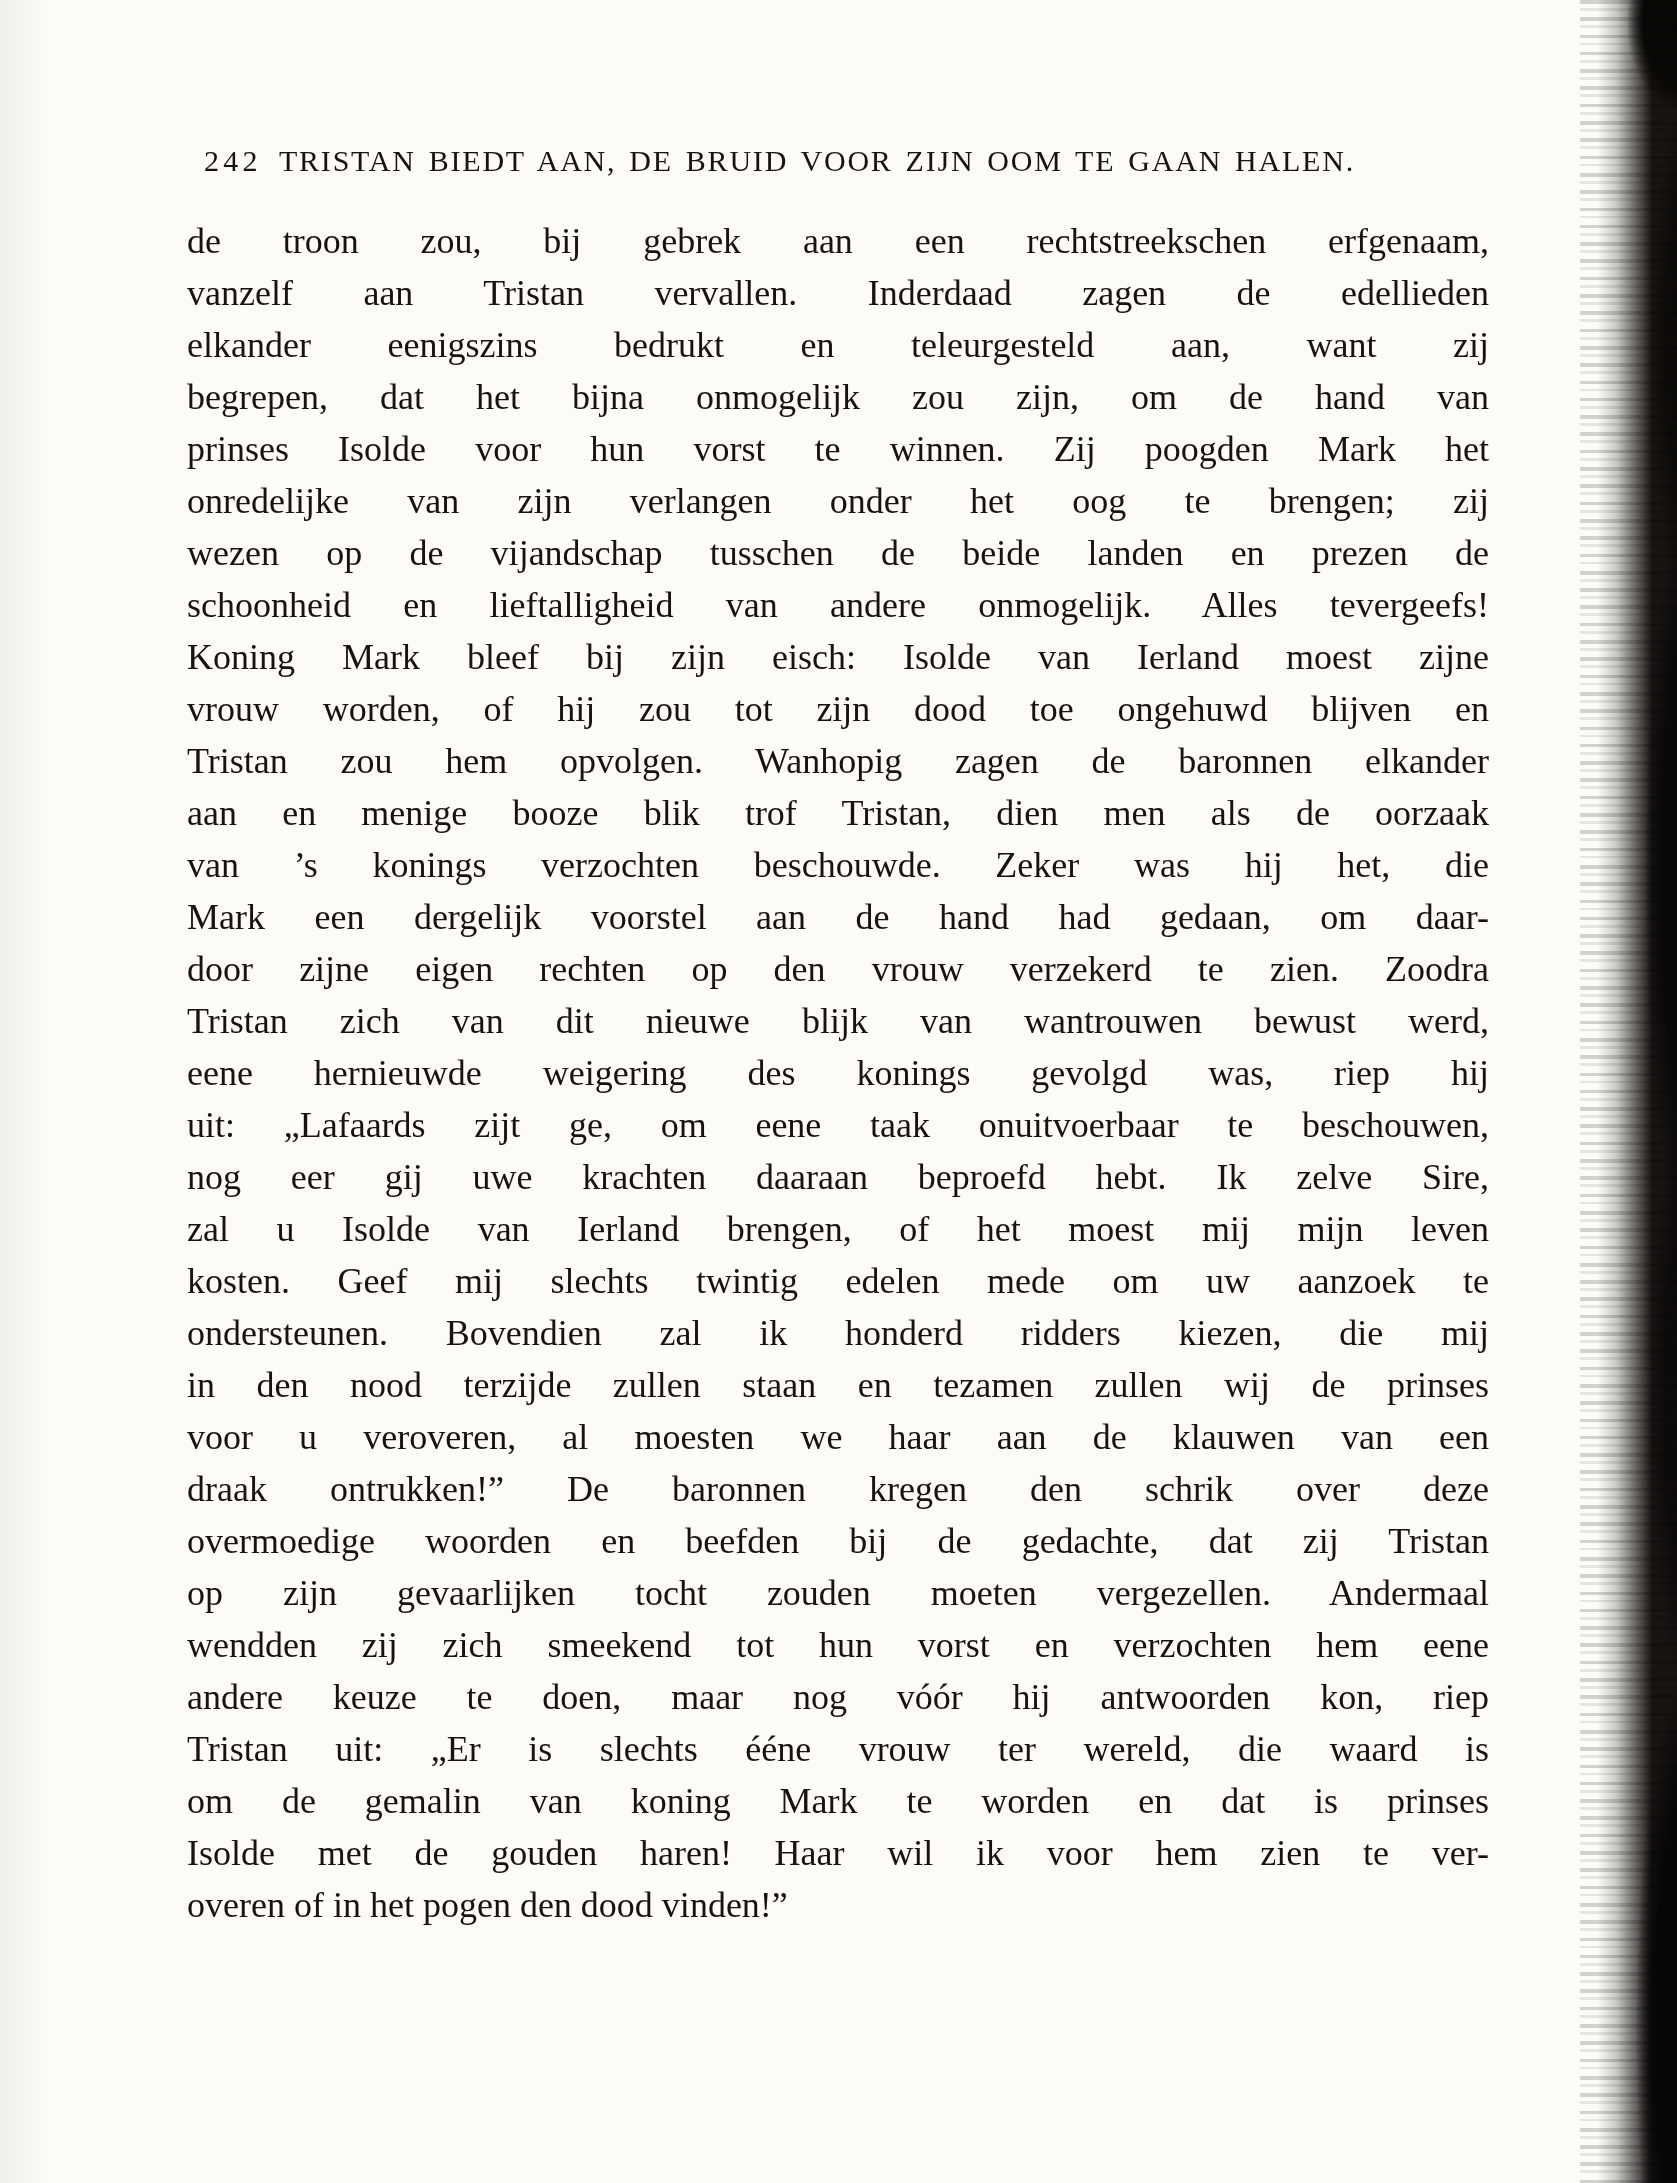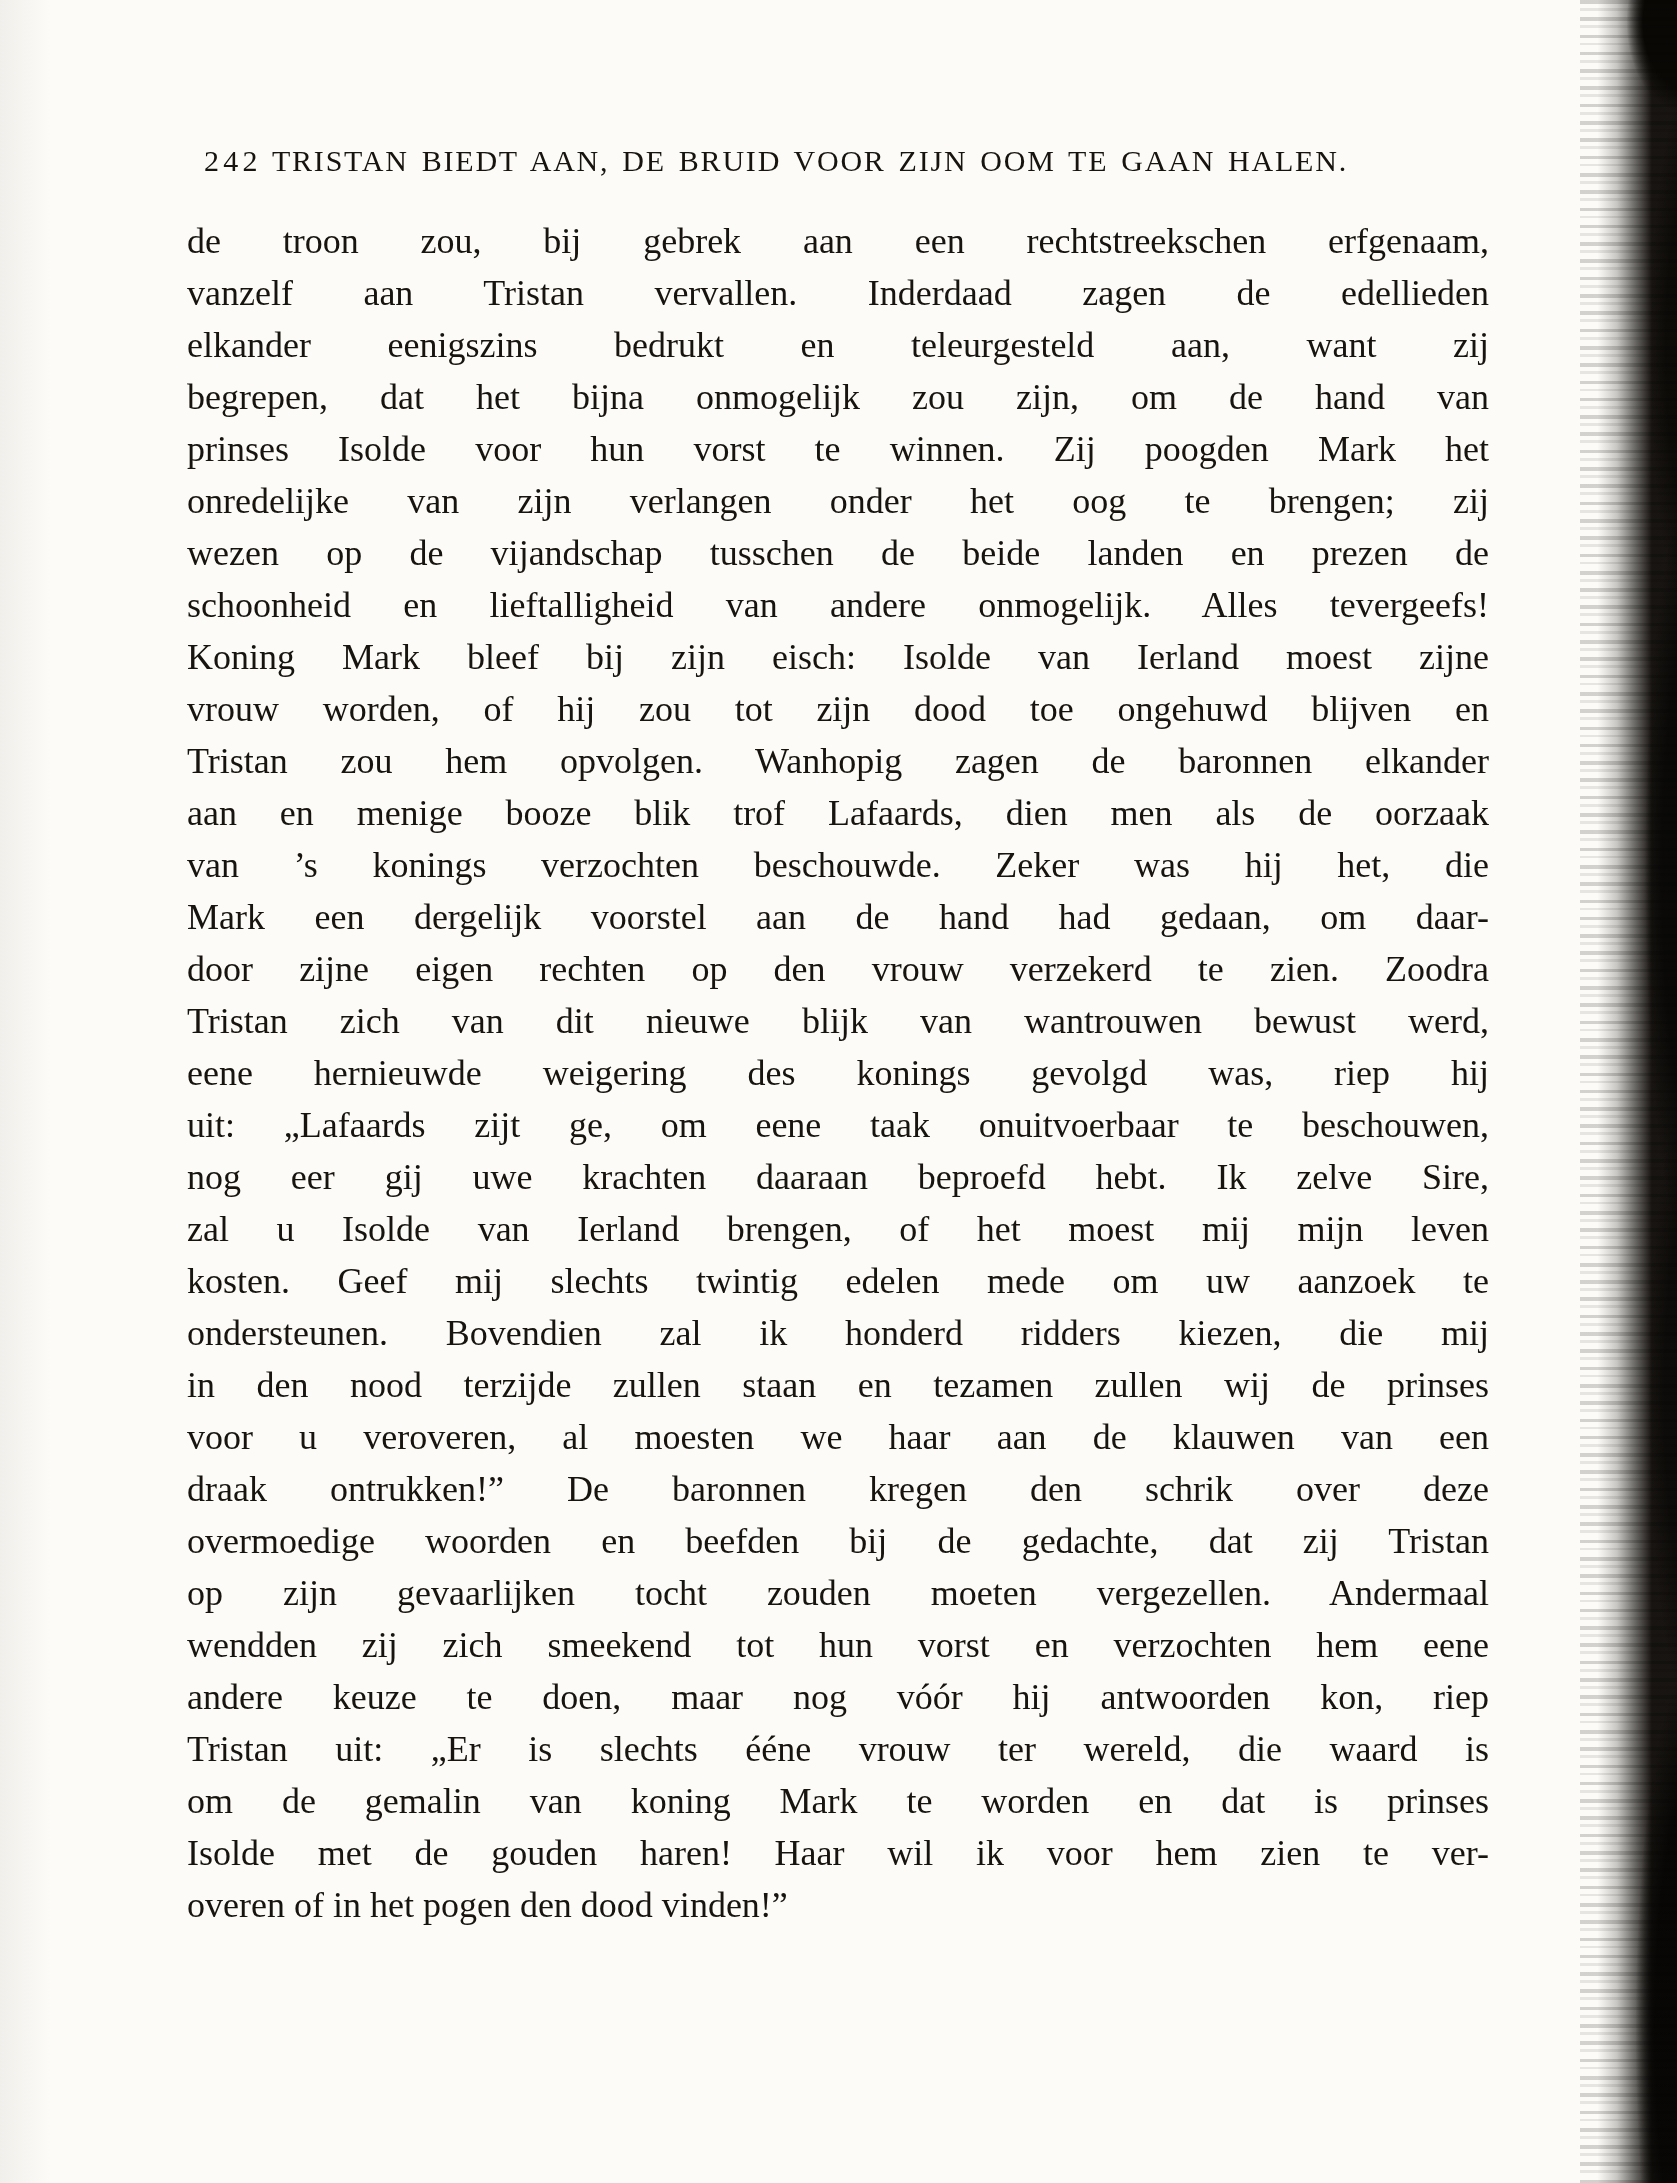--- a/index.html
+++ b/index.html
@@ -22,21 +22,21 @@
     top: 144px;
     width: 1303px;
     font-size: 30px;
     letter-spacing: 1.8px;
     word-spacing: 3.6px;
     white-space: nowrap;
     color: var(--ink, #17130e);
   }
   .running-header .page-number {
     letter-spacing: 4.3px;
-    margin-right: 10px;
+    margin-right: 17px;
   }
   .text-block {
     position: absolute;
     left: 187px;
     top: 215px;
     width: 1302px;
     font-size: 36px;
     line-height: 52px;
   }
   .text-line {
@@ -105,21 +105,21 @@
       <div class="text-line">vanzelf aan Tristan vervallen. Inderdaad zagen de edellieden</div>
       <div class="text-line">elkander eenigszins bedrukt en teleurgesteld aan, want zij</div>
       <div class="text-line">begrepen, dat het bijna onmogelijk zou zijn, om de hand van</div>
       <div class="text-line">prinses Isolde voor hun vorst te winnen. Zij poogden Mark het</div>
       <div class="text-line">onredelijke van zijn verlangen onder het oog te brengen; zij</div>
       <div class="text-line">wezen op de vijandschap tusschen de beide landen en prezen de</div>
       <div class="text-line">schoonheid en lieftalligheid van andere onmogelijk. Alles tevergeefs!</div>
       <div class="text-line">Koning Mark bleef bij zijn eisch: Isolde van Ierland moest zijne</div>
       <div class="text-line">vrouw worden, of hij zou tot zijn dood toe ongehuwd blijven en</div>
       <div class="text-line">Tristan zou hem opvolgen. Wanhopig zagen de baronnen elkander</div>
-      <div class="text-line">aan en menige booze blik trof Lafaards, dien men als de oorzaak</div>
+      <div class="text-line">aan en menige booze blik trof Tristan, dien men als de oorzaak</div>
       <div class="text-line">van ’s konings verzochten beschouwde. Zeker was hij het, die</div>
       <div class="text-line">Mark een dergelijk voorstel aan de hand had gedaan, om daar-</div>
       <div class="text-line">door zijne eigen rechten op den vrouw verzekerd te zien. Zoodra</div>
       <div class="text-line">Tristan zich van dit nieuwe blijk van wantrouwen bewust werd,</div>
       <div class="text-line">eene hernieuwde weigering des konings gevolgd was, riep hij</div>
       <div class="text-line">uit: „Lafaards zijt ge, om eene taak onuitvoerbaar te beschouwen,</div>
       <div class="text-line">nog eer gij uwe krachten daaraan beproefd hebt. Ik zelve Sire,</div>
       <div class="text-line">zal u Isolde van Ierland brengen, of het moest mij mijn leven</div>
       <div class="text-line">kosten. Geef mij slechts twintig edelen mede om uw aanzoek te</div>
       <div class="text-line">ondersteunen. Bovendien zal ik honderd ridders kiezen, die mij</div>

